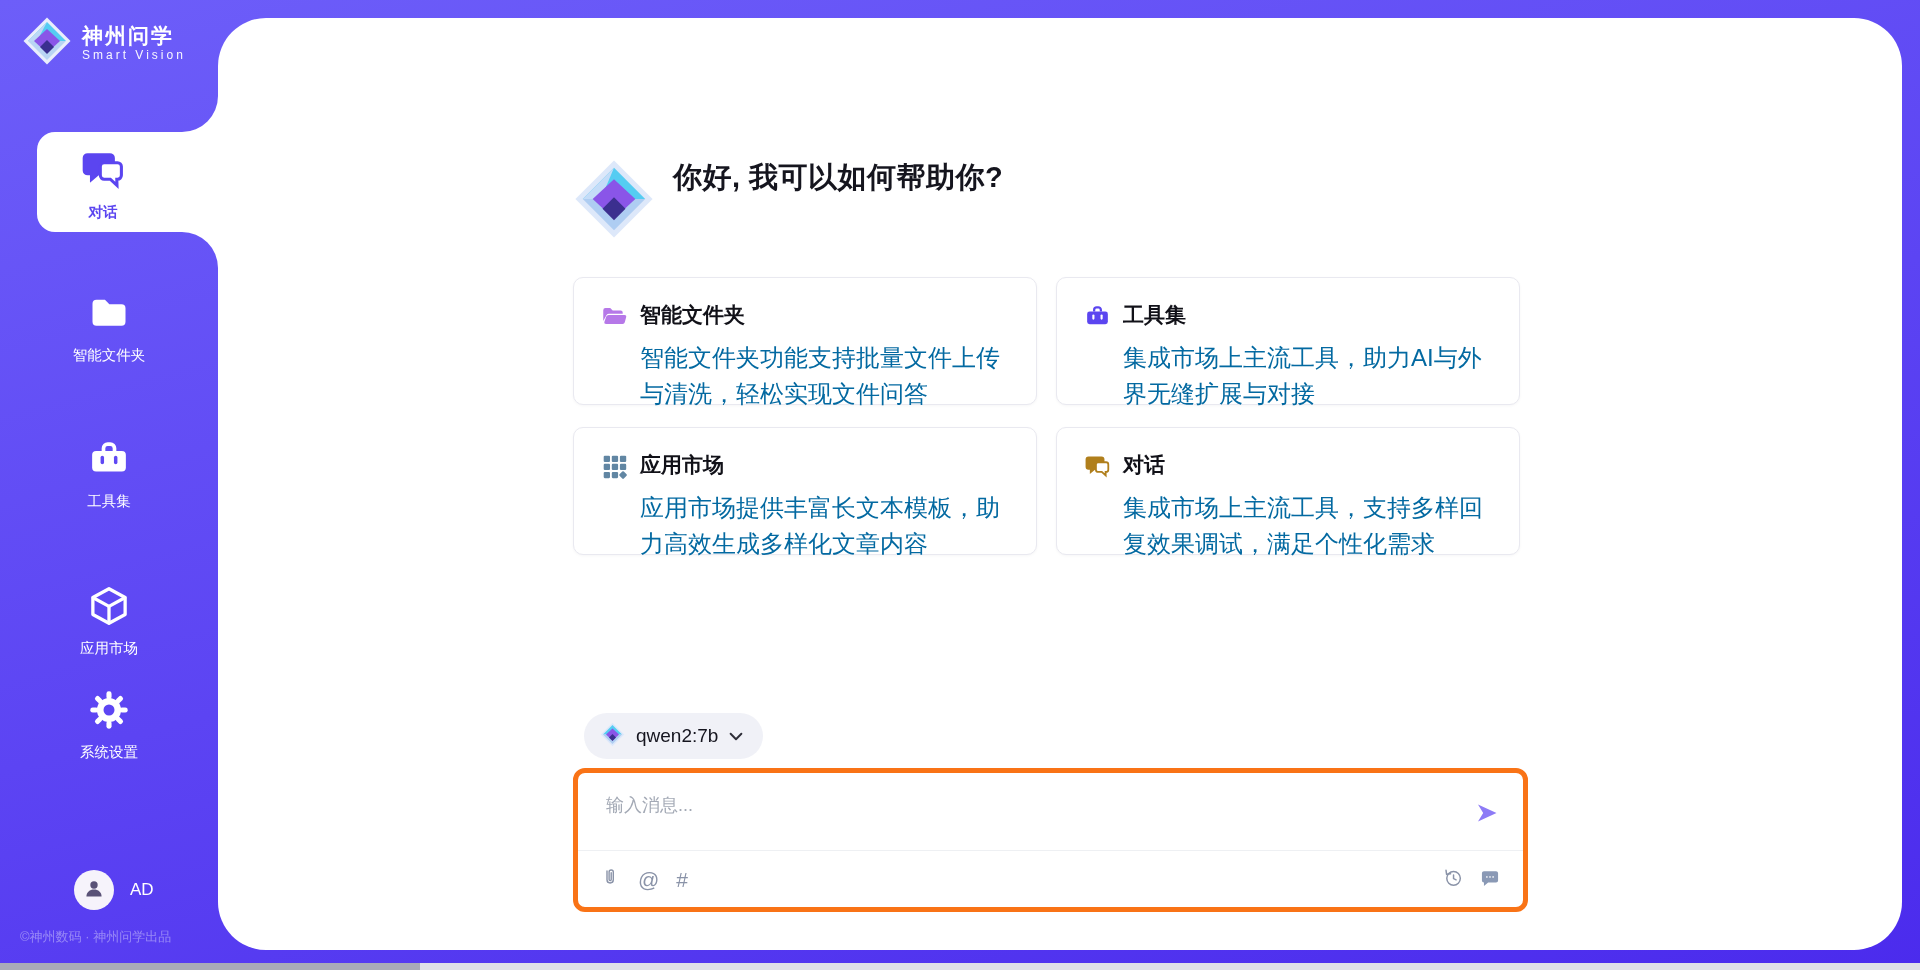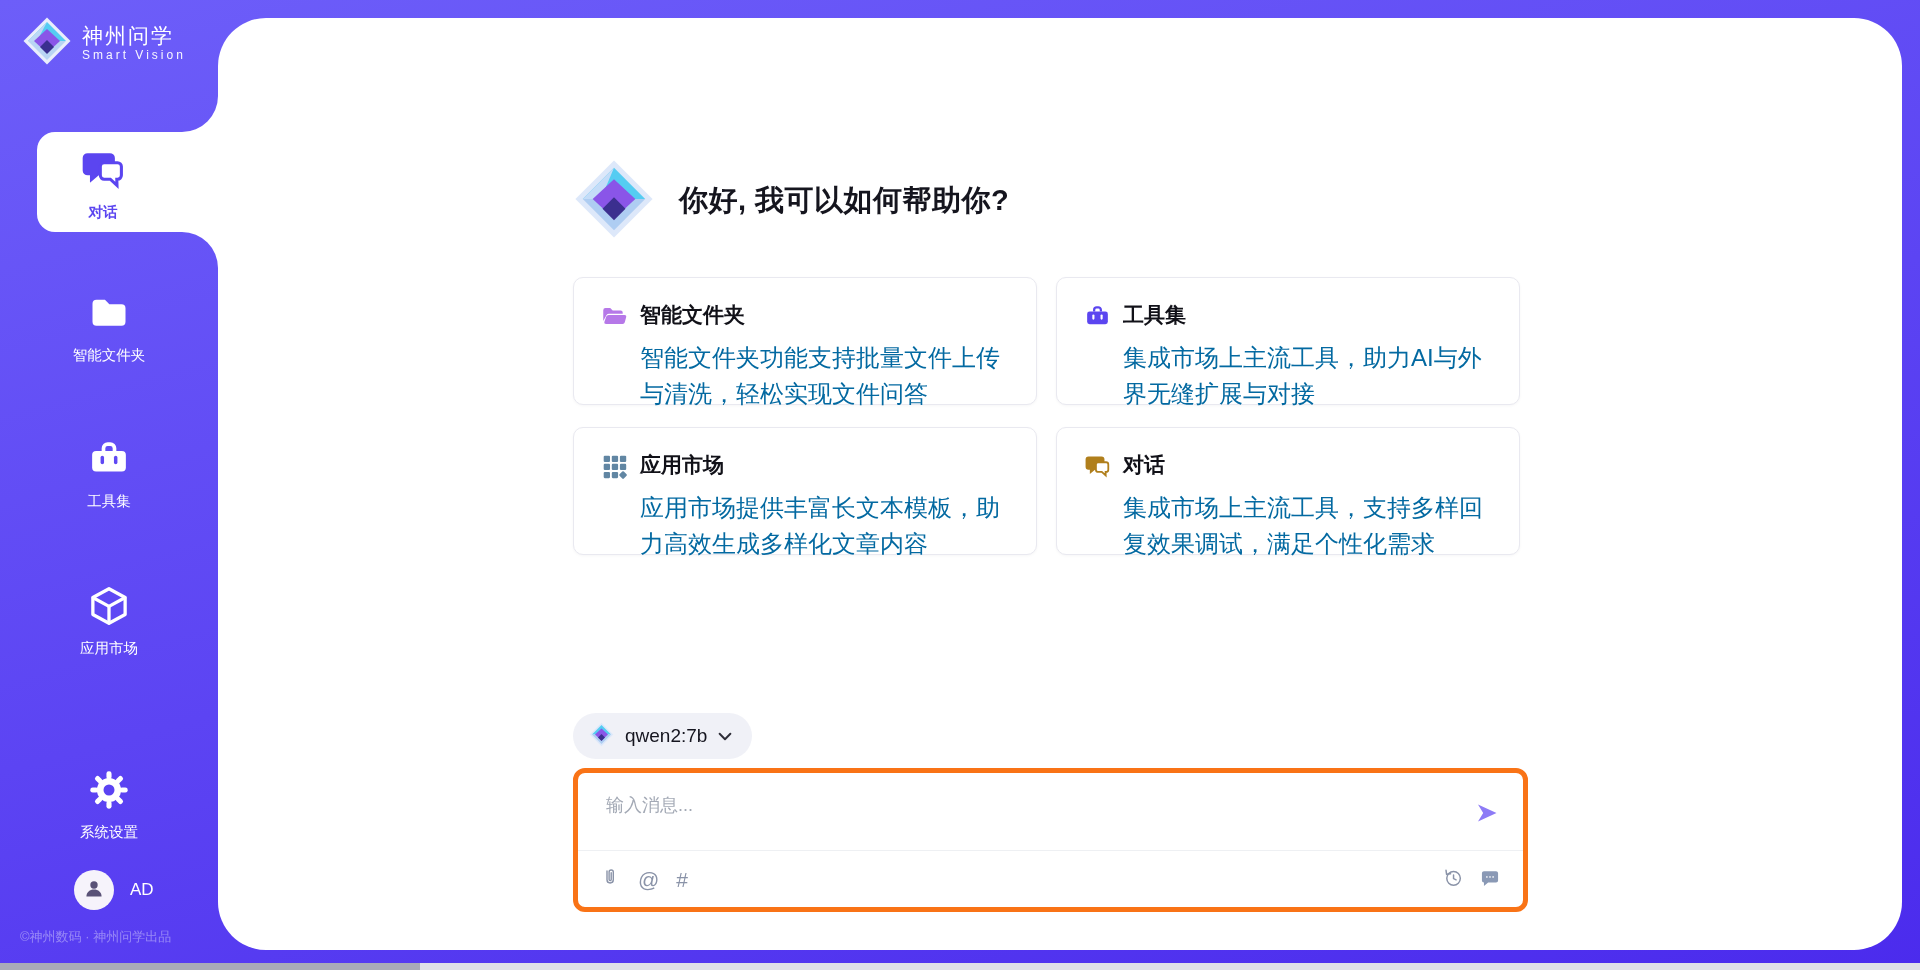--- a/index.html
+++ b/index.html
@@ -2,46 +2,46 @@
 <html><head>
 <meta charset="utf-8">
 <style>
   html,body{margin:0;padding:0;}
   body{width:1920px;height:970px;overflow:hidden;font-family:"Liberation Sans","DejaVu Sans",sans-serif;}
   #app{position:relative;width:1920px;height:970px;background:linear-gradient(165deg,#6d5ef9 0%,#5c44f3 52%,#4b2bed 100%);}
 
   
   #sidebar{position:absolute;left:0;top:0;width:218px;height:970px;}
   .brand{position:absolute;left:22px;top:16px;display:flex;align-items:center;gap:10px;}
-  .brand-name{color:#fff;font-size:21px;font-weight:400;letter-spacing:2px;line-height:1.15;}
+  .brand-name{color:#fff;font-size:21px;font-weight:700;letter-spacing:2px;line-height:1.15;}
   .brand-sub{color:#fff;font-size:12px;letter-spacing:3px;opacity:.95;}
   .nav-item{position:absolute;left:0;width:218px;display:flex;flex-direction:column;align-items:center;gap:7px;cursor:pointer;}
   .nav-item .label{color:#fff;font-size:14.5px;}
   .tab-shape{position:absolute;left:37px;top:96px;}
   .tab-content{position:absolute;left:37px;top:147px;width:132px;display:flex;flex-direction:column;align-items:center;gap:6px;cursor:pointer;}
   .tab-content .label{color:#5b45f0;font-size:14.5px;font-weight:600;}
   .user{position:absolute;left:74px;top:870px;display:flex;align-items:center;gap:16px;cursor:pointer;}
   .avatar{width:40px;height:40px;border-radius:50%;background:#f6f3fb;display:flex;align-items:center;justify-content:center;}
   .user-name{color:#fff;font-size:17px;}
   .side-footer{position:absolute;left:20px;top:928px;color:rgba(255,255,255,.38);font-size:13px;}
 
   
   #panel{position:absolute;left:218px;top:18px;right:18px;bottom:20px;background:#fff;border-radius:48px;}
   #content{position:absolute;left:355px;top:0;width:947px;height:100%;}
 
-  .greeting{position:absolute;left:0;top:140px;display:flex;align-items:center;gap:24px;}
+  .greeting{position:absolute;left:0;top:140px;display:flex;align-items:flex-start;gap:18px;}
   .greeting-text{font-size:29px;font-weight:700;color:#15151e;letter-spacing:.5px;}
 
   .cards{position:absolute;left:0;top:259px;width:947px;display:grid;grid-template-columns:464px 464px;grid-auto-rows:128px;column-gap:19px;row-gap:22px;}
   .card{position:relative;background:#fff;border:1px solid #e9e9f0;border-radius:10px;box-shadow:0 1px 3px rgba(25,25,60,.04);cursor:pointer;}
   .card-icon{position:absolute;left:27px;top:25px;width:27px;height:27px;}
   .card-title{position:absolute;left:66px;top:23px;font-size:21px;font-weight:700;color:#111118;}
   .card-desc{position:absolute;left:66px;top:62px;right:26px;font-size:24px;line-height:1.52;color:#0369a1;}
 
-  .model-pill{position:absolute;left:0;top:695px;display:inline-flex;align-items:center;gap:11px;height:46px;padding:0 20px 0 16px;background:#f0f1f7;border-radius:23px;cursor:pointer;}
+  .model-pill{position:absolute;left:11px;top:695px;display:inline-flex;align-items:center;gap:11px;height:46px;padding:0 20px 0 16px;background:#f0f1f7;border-radius:23px;cursor:pointer;}
   .model-name{font-size:19px;color:#15151f;font-weight:500;}
 
   .composer{position:absolute;left:0;top:750px;width:945px;height:134px;background:#fff;border:5px solid #f97316;border-radius:12px;}
   .composer textarea{position:absolute;left:26px;top:18px;width:840px;height:52px;border:none;outline:none;resize:none;background:transparent;font-family:inherit;font-size:18px;color:#2a2a33;}
   .composer textarea::placeholder{color:#a3a9b5;}
   .send-btn{position:absolute;right:24px;top:28px;width:24px;height:24px;cursor:pointer;background:none;border:none;padding:0;}
   .composer-divider{position:absolute;left:0;right:0;top:77px;height:1px;background:#eef0f3;}
   .composer-bottom{position:absolute;left:0;right:0;top:78px;bottom:0;display:flex;align-items:center;padding:0 22px;}
   .cb-left{display:flex;align-items:center;gap:17px;}
   .cb-right{display:flex;align-items:center;gap:15px;margin-left:auto;}
@@ -116,21 +116,21 @@
           <g stroke="#ffffff" stroke-width="1.8" fill="none" stroke-linejoin="round" stroke-linecap="round">
             <path d="M12 2.6 L20.8 7.4 V16.6 L12 21.4 L3.2 16.6 V7.4 Z"></path>
             <path d="M3.4 7.5 L12 12.2 L20.6 7.5"></path>
             <path d="M12 12.2 V21.2"></path>
           </g>
         </svg>
       </span>
       <span class="label">应用市场</span>
     </div>
 
-    <div class="nav-item" style="top:768px">
+    <div class="nav-item" style="top:688px">
       <span>
         <svg width="44" height="44" viewBox="0 0 24 24">
           <defs>
               <mask id="gearhole">
                 <rect width="24" height="24" fill="white"></rect>
                 <circle cx="12" cy="12" r="3" fill="black"></circle>
               </mask>
             </defs>
           <g mask="url(#gearhole)" fill="#ffffff">
             <circle cx="12" cy="12" r="6.6"></circle>

